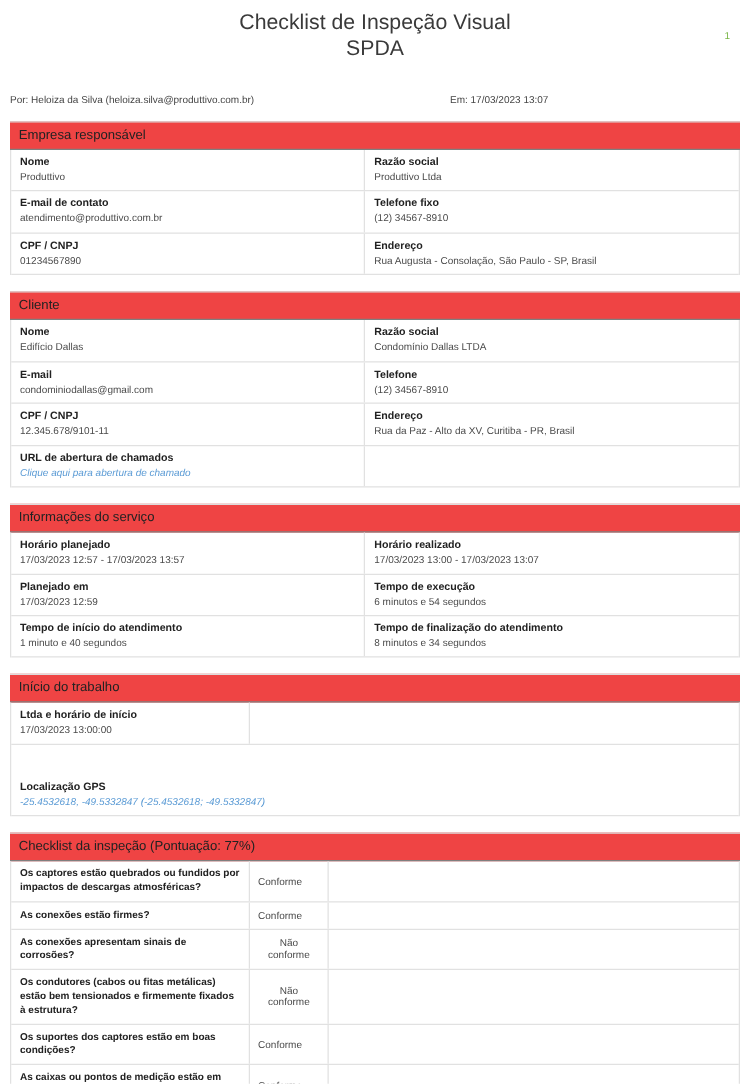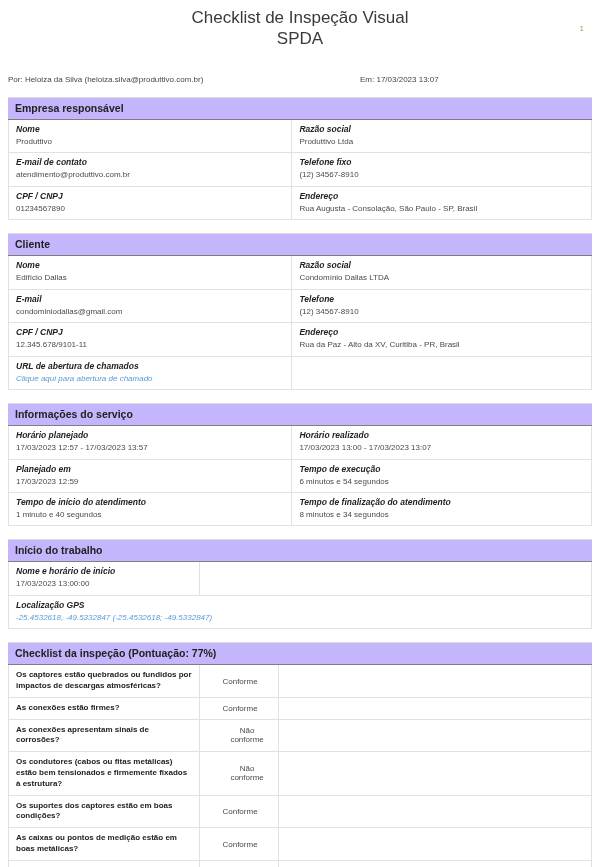--- a/index.html
+++ b/index.html
@@ -9,35 +9,35 @@
     padding:0 8px; display:flex; flex-direction:column;
     font-family:"Liberation Sans", sans-serif; color:#333; background:#fff;
   }
   .page-number { position:absolute; top:24px; right:16px; font-size:8px; color:#7ab648; }
   .title-block { text-align:center; margin-top:7px; font-size:17px; line-height:21px; color:#3a3a3a; }
   .byline { position:relative; margin-top:26px; height:11px; font-size:8px; color:#454545; }
   .byline .date { position:absolute; left:352px; top:0; }
 
   .section { margin-top:13px; }
   .section-header {
-    background:#c4b5fd; border-top:1px solid #dcdcdc; border-bottom:1px solid #7f7f7f;
-    padding:4px 7px 5px; font-size:10.5px; font-weight:bold; color:#222;
+    background:#ef4444; border-top:1px solid #dcdcdc; border-bottom:1px solid #7f7f7f;
+    padding:4px 7px 5px; font-size:10.5px; font-weight:normal; color:#222;
   }
   .ftable { border-left:1px solid #e1e1e1; border-right:1px solid #e1e1e1; }
   .frow { display:flex; border-bottom:1px solid #e1e1e1; }
   .fcell { padding:4px 7px 5px; }
   .fcell.left  { width:48.7%; border-right:1px solid #e1e1e1; }
   .fcell.right { width:51.3%; }
   .fcell.third { width:32.9%; border-right:1px solid #e1e1e1; }
-  .fcell.full  { width:100%; }
-  .flabel { font-size:8.5px; font-weight:bold; color:#222; margin-bottom:2px; line-height:1.3;font-style:italic; }
+  .fcell.full  { width:100%;margin-top:24px; }
+  .flabel { font-size:8.5px; font-weight:bold; color:#222; margin-bottom:2px; line-height:1.3; }
   .fvalue { font-size:8px; color:#4a4a4a; line-height:1.3; }
   .fvalue.link { color:#5b9bd5; cursor:pointer;font-style:italic; }
 
-  .crow { display:flex; border-bottom:1px solid #e1e1e1;gap:16px; }
+  .crow { display:flex; border-bottom:1px solid #e1e1e1; }
   .cq {
     width:32.9%; padding:5px 7px; font-size:8px; font-weight:bold; color:#222;
     line-height:1.35; border-right:1px solid #e1e1e1;
   }
   .ca {
     width:10.7%; padding:4px 6px; font-size:8px; color:#4a4a4a;
     border-right:1px solid #e1e1e1; display:flex; align-items:center;text-align:center;
   }
   .cempty { flex:1; }
 </style>
@@ -171,21 +171,21 @@
         </div>
       </div>
     </div>
   </div>
 
   <div class="section">
     <div class="section-header">Início do trabalho</div>
     <div class="ftable">
       <div class="frow">
         <div class="fcell third">
-          <div class="flabel">Nome e horário de início</div>
+          <div class="flabel">Ltda e horário de início</div>
           <div class="fvalue">17/03/2023 13:00:00</div>
         </div>
       </div>
       <div class="frow">
         <div class="fcell full">
           <div class="flabel">Localização GPS</div>
           <div class="fvalue link">-25.4532618, -49.5332847 (-25.4532618; -49.5332847)</div>
         </div>
       </div>
     </div>

